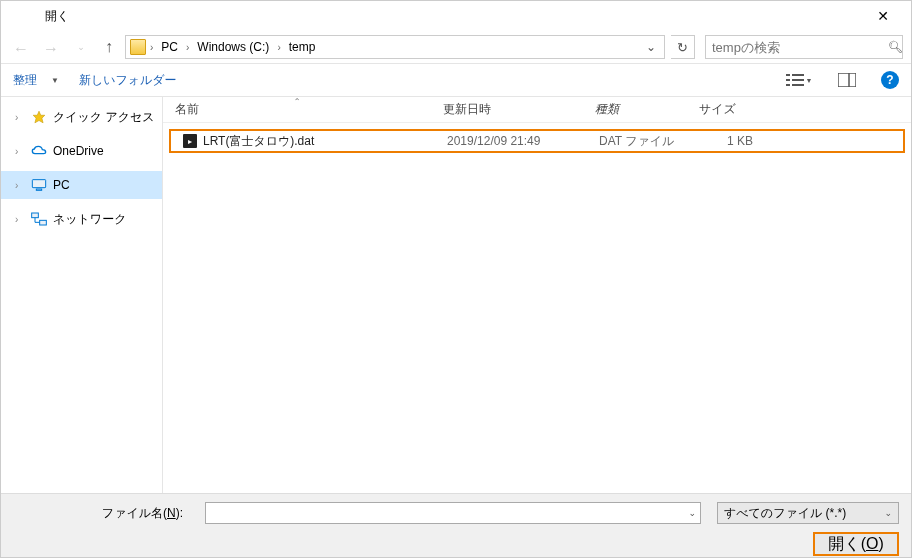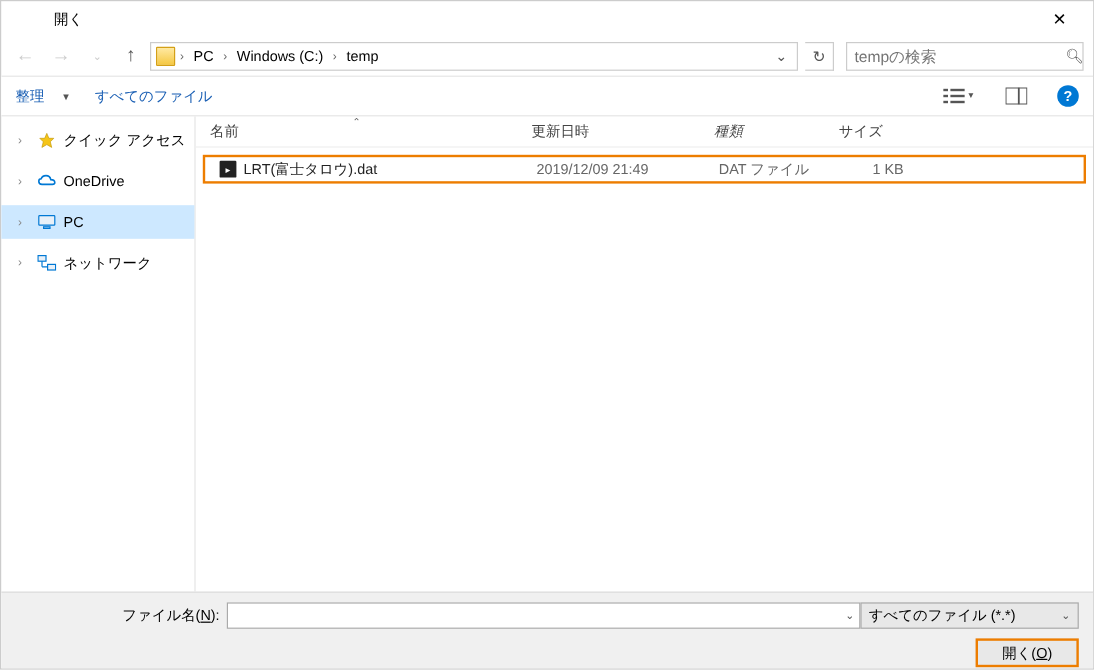--- a/index.html
+++ b/index.html
@@ -54,29 +54,29 @@
 .file-list { flex: 1; padding: 6px 4px; }
 .file-row { height: 24px; display: flex; align-items: center; font-size: 12px; color: #222; border: 2px solid #ed7d00; margin: 0 2px; }
 .file-row .fc { padding-left: 12px; }
 .file-row .fn { width: 264px; display: flex; align-items: center; gap: 6px; }
 .file-row .fd { width: 152px; color: #666; }
 .file-row .ft { width: 104px; color: #666; }
 .file-row .fs { width: 82px; text-align: right; padding-right: 20px; color: #666; }
 .file-ic { width: 14px; height: 14px; background: #222; color: #fff; display: flex; align-items: center; justify-content: center; font-size: 8px; border-radius: 1px; }
 
 .footer { background: #f0f0f0; border-top: 1px solid #ddd; height: 64px; padding: 8px 12px; display: flex; flex-direction: column; gap: 8px; }
-.fn-row { display: flex; align-items: center; gap: 0; font-size: 12px; }
+.fn-row { display: flex; align-items: center; gap: 16px; font-size: 12px; }
 .fn-row .lbl { width: 176px; text-align: right; padding-right: 6px; }
 .fn-row .lbl u { text-decoration: underline; }
 .fn-combo { flex: 1; height: 22px; border: 1px solid #aaa; background: #fff; display: flex; align-items: center; padding: 0 4px; }
 .fn-combo .drop { margin-left: auto; font-size: 9px; color: #555; cursor: pointer; }
 .filter-combo { width: 182px; height: 22px; border: 1px solid #aaa; background: #e8e8e8; display: flex; align-items: center; padding: 0 6px; font-size: 12px; }
 .filter-combo .drop { margin-left: auto; font-size: 9px; color: #555; cursor: pointer; }
 .btn-row { display: flex; justify-content: flex-end; gap: 8px; }
-.btn { width: 86px; height: 24px; border: 1px solid #aaa; background: #e8e8e8; display: flex; align-items: center; justify-content: center; font-size: 12px; cursor: pointer; }
+.btn { width: 86px; height: 24px; border: 1px solid #aaa; background: #e8e8e8; display: flex; align-items: center; justify-content: center; font-size: 16px; cursor: pointer; }
 .btn.primary { border: 2px solid #ed7d00; }
 </style>
 </head>
 <body>
 
 <div class="titlebar">
   <span class="title">開く</span>
   <span class="close">✕</span>
 </div>
 
@@ -101,21 +101,21 @@
     <input placeholder="tempの検索" style="">
     <span class="sicon">🔍︎</span>
   </div>
 </div>
 
 <div class="toolbar">
   <span class="tb-item">
       <span>整理</span> 
       <span class="tb-drop">▼</span>
     </span>
-  <span class="tb-item">すべてのファイル</span>
+  <span class="tb-item">新しいフォルダー</span>
   <span class="tb-spacer"></span>
   <span class="tb-icon">
     <svg width="18" height="14" viewBox="0 0 18 14">
         <rect x="0" y="1" width="4" height="2" fill="#555"></rect>
         <rect x="6" y="1" width="12" height="2" fill="#555"></rect>
         <rect x="0" y="6" width="4" height="2" fill="#555"></rect>
         <rect x="6" y="6" width="12" height="2" fill="#555"></rect>
         <rect x="0" y="11" width="4" height="2" fill="#555"></rect>
         <rect x="6" y="11" width="12" height="2" fill="#555"></rect>
       </svg>

